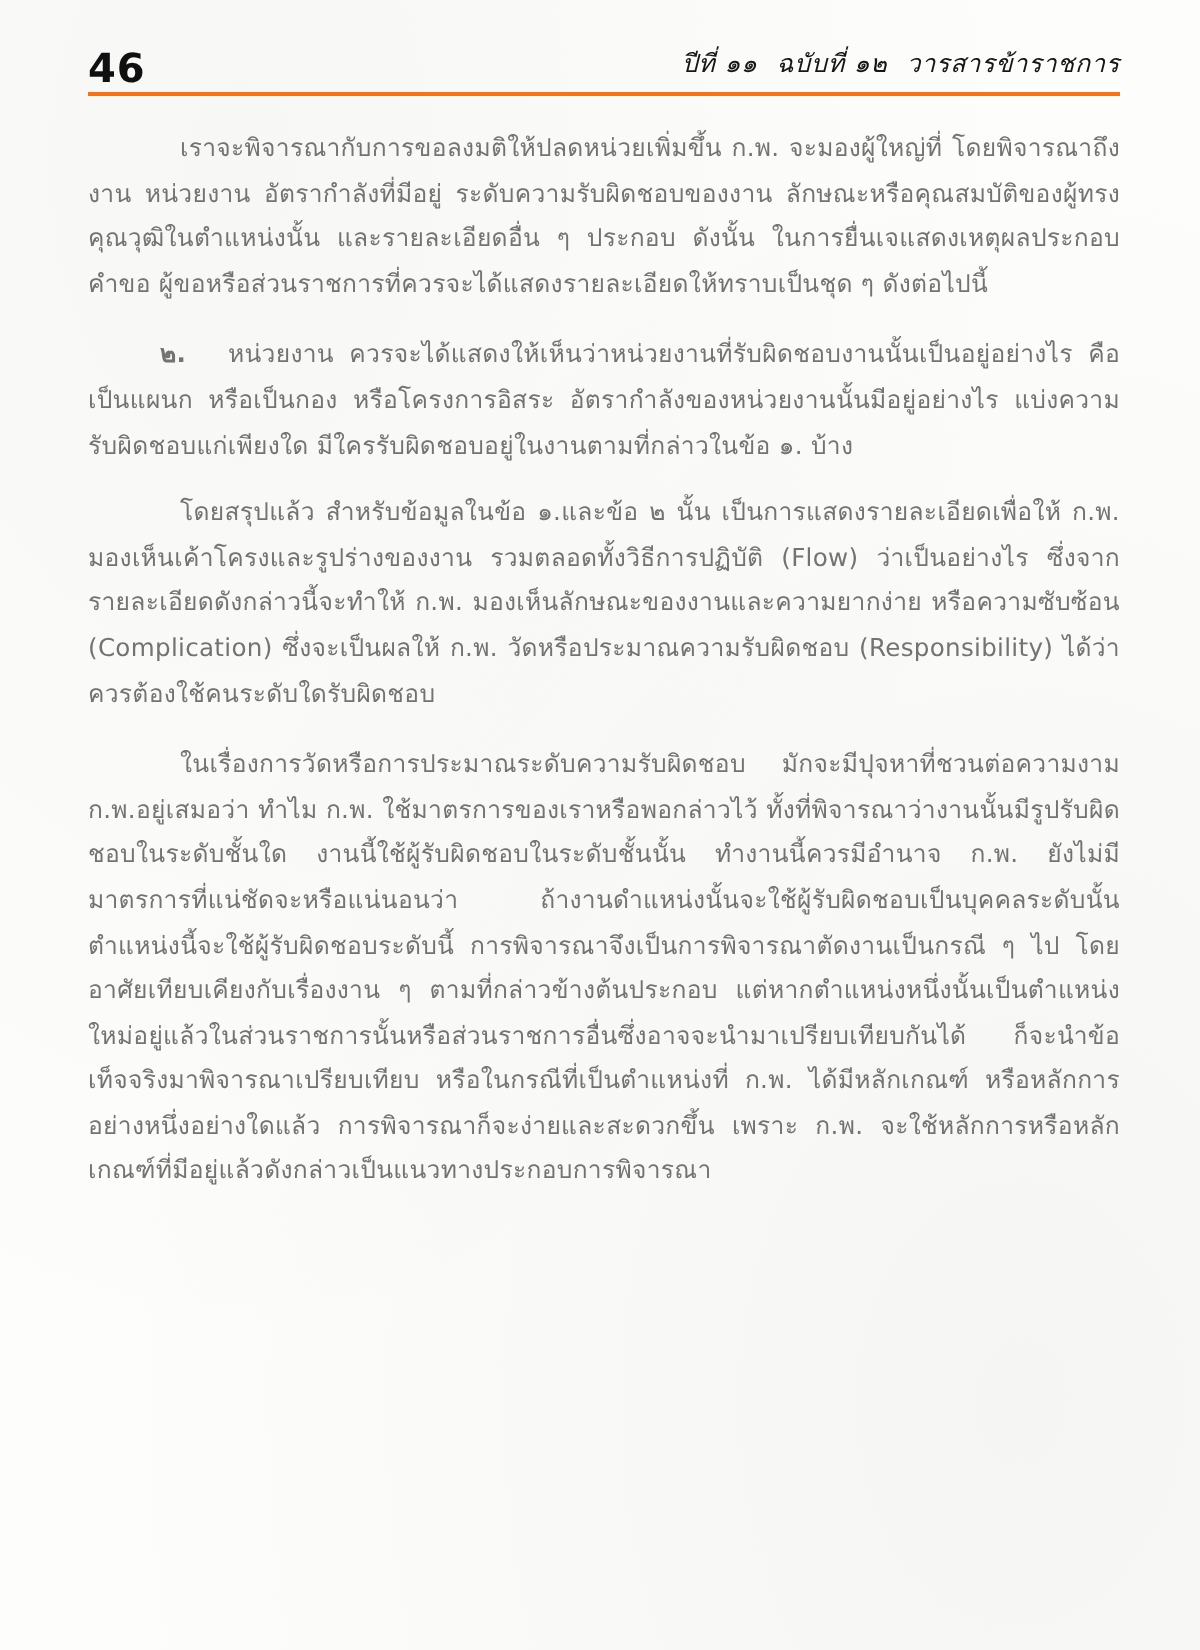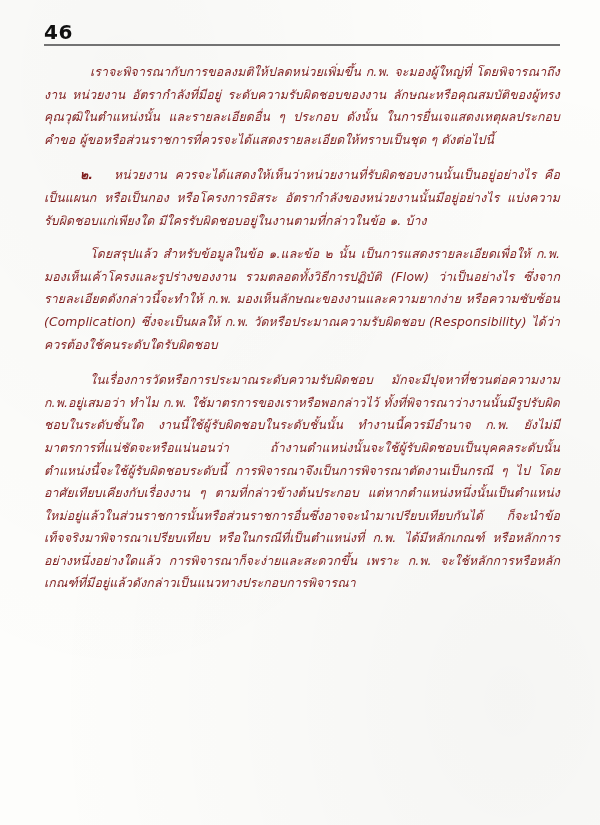--- a/index.html
+++ b/index.html
@@ -28,21 +28,21 @@
   }
   .content {
     position: relative;
     padding: 22px 40px 0 44px;
   }
   .header {
     display: flex;
     align-items: flex-end;
     justify-content: space-between;
     padding-bottom: 2px;
-    border-bottom: 2px solid #737373;
+    border-bottom: 2px solid #f97316;
   }
   .page-number {
     font-size: 20px;
     font-weight: bold;
     letter-spacing: 0.5px;
     line-height: 1;
     color: #101010;
   }
   .header-right {
     font-size: 12.5px;
@@ -51,23 +51,22 @@
     color: #161616;
     white-space: nowrap;
     padding-bottom: 2px;
   }
   .header-right span { margin-left: 5px; }
   .body {
     margin-top: 15px;
     font-size: 12.3px;
     line-height: 22.6px;
     text-align: justify;
-    color: #7f1d1d;
+    color: #737373;
     letter-spacing: 0.15px;
-    font-style: italic;
   }
   .para {
     margin: 0 0 13px 0;
     text-indent: 0;
   }
   .para.indent { text-indent: 46px; }
   .para.tight { margin-bottom: 11px; }
   .marker {
     display: inline-block;
     min-width: 34px;
@@ -77,20 +76,25 @@
   .footer-space { height: 60px; }
 </style>
 </head>
 <body>
 
 <div class="page">
   <div class="content">
 
     <div class="header">
       <div class="page-number">46</div>
+      <div class="header-right">
+        <span>ปีที่ ๑๑</span>
+        <span>ฉบับที่ ๑๒</span>
+        <span>วารสารข้าราชการ</span>
+      </div>
     </div>
 
     <div class="body">
 
       <p class="para indent">เราจะพิจารณากับการขอลงมติให้ปลดหน่วยเพิ่มขึ้น ก.พ. จะมองผู้ใหญ่ที่ โดยพิจารณาถึง งาน หน่วยงาน อัตรากำลังที่มีอยู่ ระดับความรับผิดชอบของงาน ลักษณะหรือคุณสมบัติของผู้ทรงคุณวุฒิในตำแหน่งนั้น และรายละเอียดอื่น ๆ ประกอบ ดังนั้น ในการยื่นเจแสดงเหตุผลประกอบคำขอ ผู้ขอหรือส่วนราชการที่ควรจะได้แสดงรายละเอียดให้ทราบเป็นชุด ๆ ดังต่อไปนี้</p>
 
 
       <p class="para tight">
         <span class="marker bold">๒.</span><span>หน่วยงาน  ควรจะได้แสดงให้เห็นว่าหน่วยงานที่รับผิดชอบงานนั้นเป็นอยู่อย่างไร คือ เป็นแผนก หรือเป็นกอง หรือโครงการอิสระ อัตรากำลังของหน่วยงานนั้นมีอยู่อย่างไร แบ่งความรับผิดชอบแก่เพียงใด มีใครรับผิดชอบอยู่ในงานตามที่กล่าวในข้อ ๑. บ้าง</span>
       </p>

